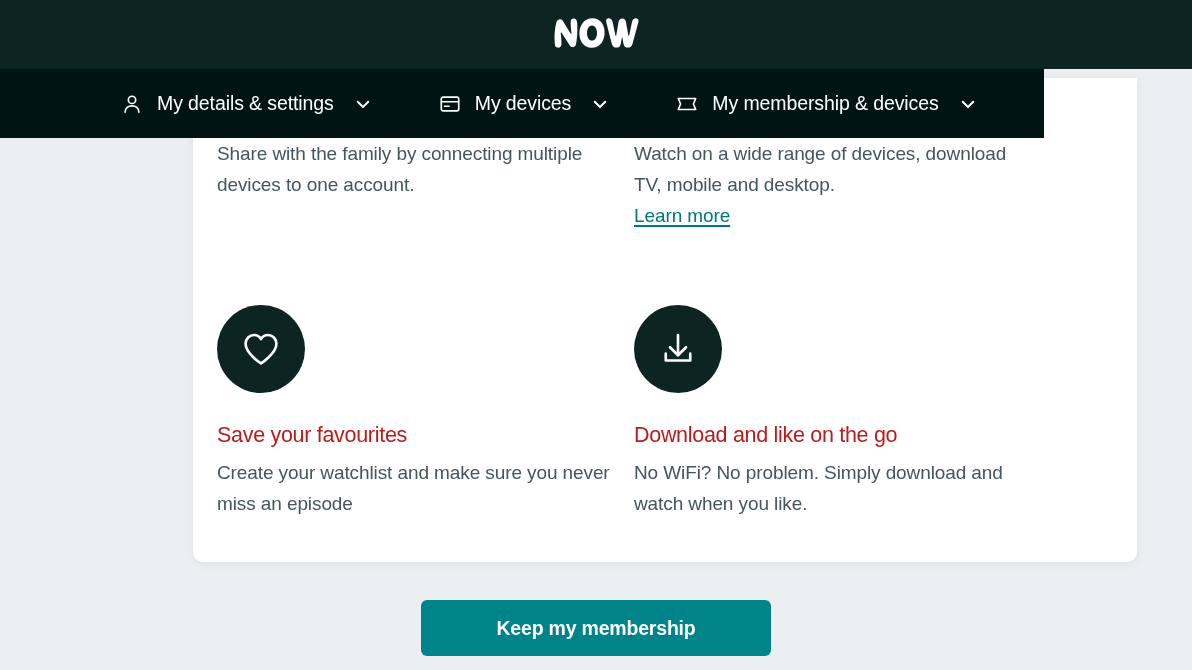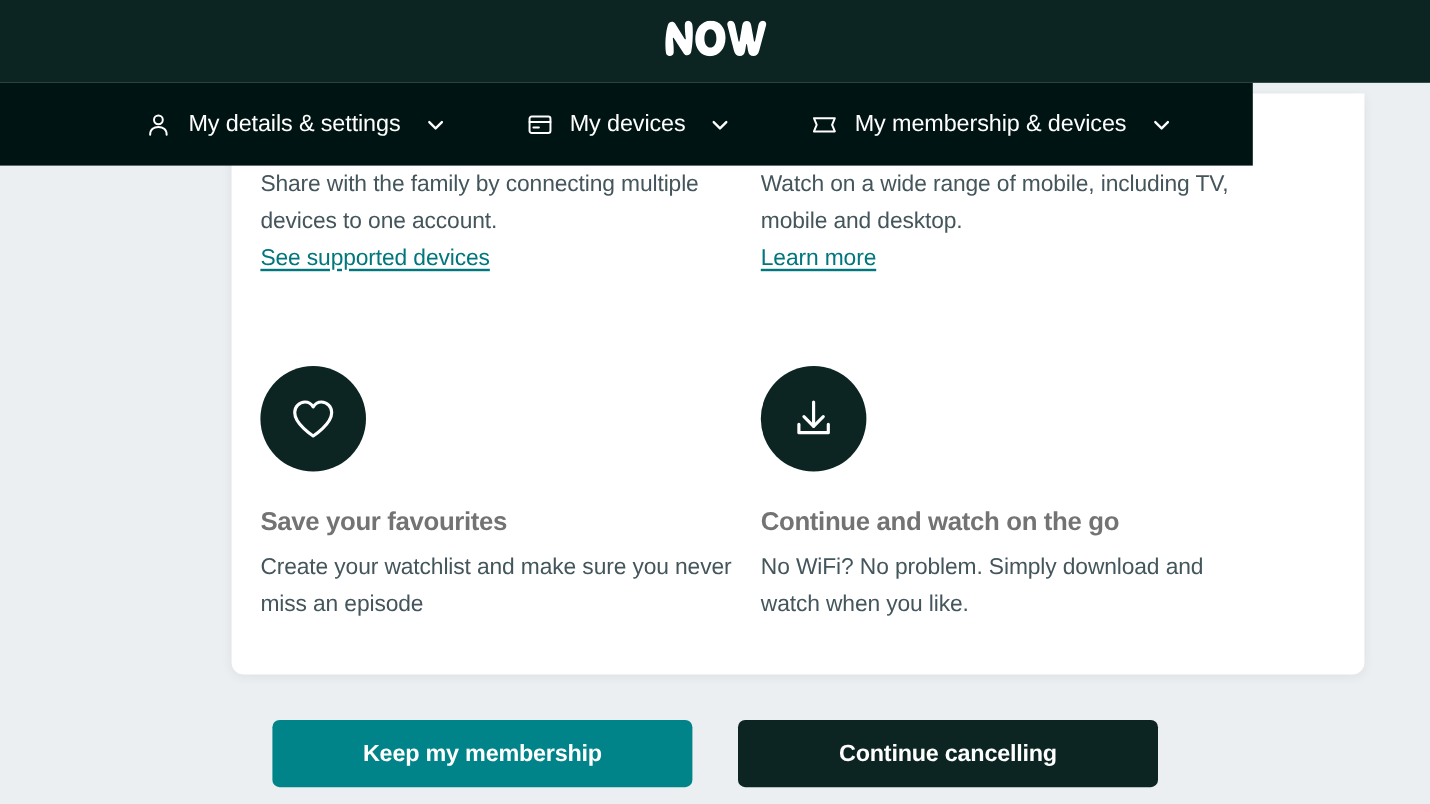--- a/index.html
+++ b/index.html
@@ -160,22 +160,22 @@
     height: 88px;
     border-radius: 50%;
     background: #0c2523;
     display: flex;
     align-items: center;
     justify-content: center;
   }
 
   .feat-title {
     font-size: 21.5px;
-    font-weight: bold;
-    color: #737373;
+    font-weight: normal;
+    color: #b91c1c;
     margin-top: 30px;
     letter-spacing: -0.3px;
   }
 
   .feat-row.second .feat-body { margin-top: 9px; }
 
   
   .btn-row {
     position: absolute;
     left: 0;
@@ -274,25 +274,24 @@
 
 <main class="page">
 
   <section class="card">
     <div class="features">
 
       <div class="feat-row">
 
         <div class="feat-col">
           <p class="feat-body">Share with the family by connecting multiple devices to one account.</p>
-          <a class="feat-link">See supported devices</a>
         </div>
 
         <div class="feat-col right">
-          <p class="feat-body">Watch on a wide range of mobile, including TV, mobile and desktop.</p>
+          <p class="feat-body">Watch on a wide range of devices, download TV, mobile and desktop.</p>
           <a class="feat-link">Learn more</a>
         </div>
 
       </div>
 
       <div class="feat-row second">
 
         <div class="feat-col">
           <div class="icon-circle">
             <svg width="42" height="42" viewBox="0 0 24 24" fill="none" stroke="#ffffff" stroke-width="1.5" stroke-linecap="round" stroke-linejoin="round">
@@ -304,27 +303,26 @@
         </div>
 
         <div class="feat-col right">
           <div class="icon-circle">
             <svg width="42" height="42" viewBox="0 0 24 24" fill="none" stroke="#ffffff" stroke-width="1.5" stroke-linecap="round" stroke-linejoin="round">
               <path d="M12 4 L12 15.4"></path>
               <path d="M7.4 11 L12 15.6 L16.6 11"></path>
               <path d="M5 14.6 L5 18.6 L19 18.6 L19 14.6"></path>
             </svg>
           </div>
-          <h3 class="feat-title">Continue and watch on the go</h3>
+          <h3 class="feat-title">Download and like on the go</h3>
           <p class="feat-body">No WiFi? No problem. Simply download and watch when you like.</p>
         </div>
 
       </div>
 
     </div>
   </section>
 
   <div class="btn-row">
     <button class="btn btn-keep">Keep my membership</button>
-    <button class="btn btn-cancel">Continue cancelling</button>
   </div>
 
 </main>
 
 </body></html>

